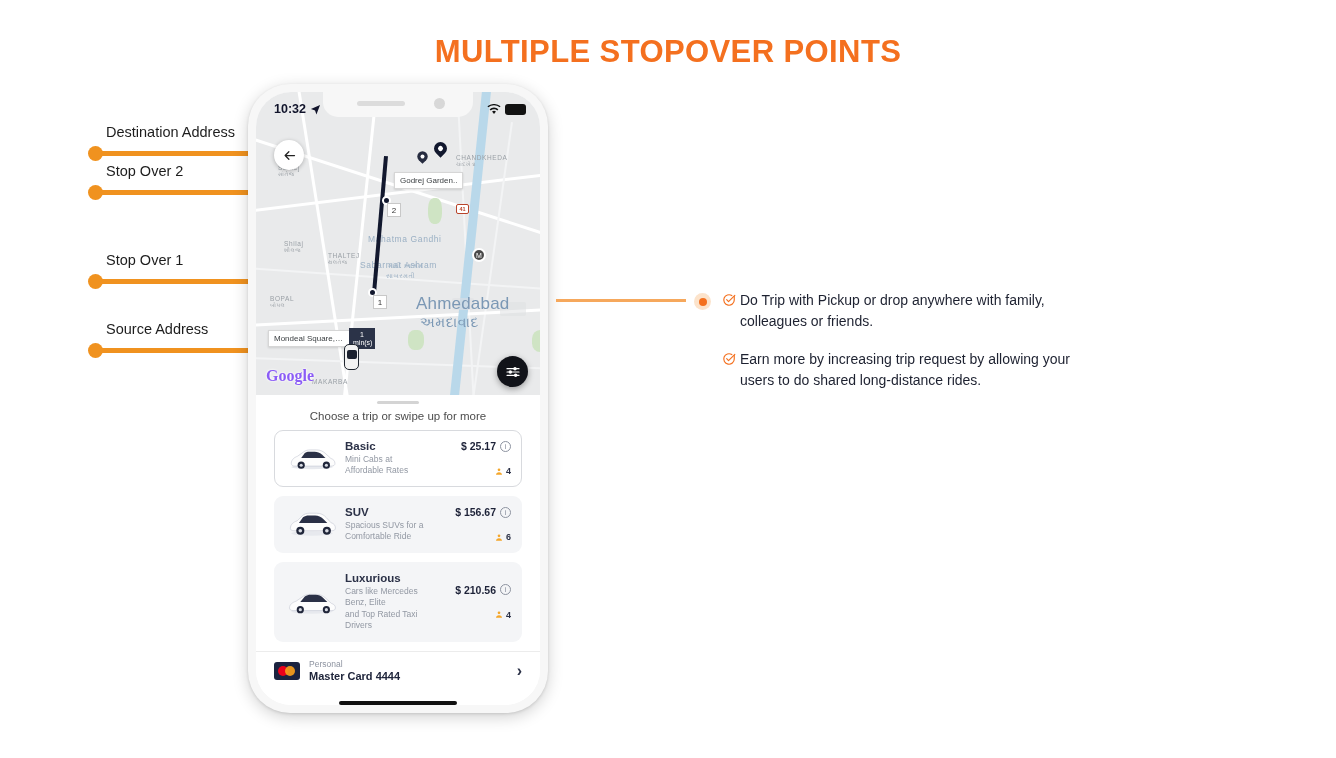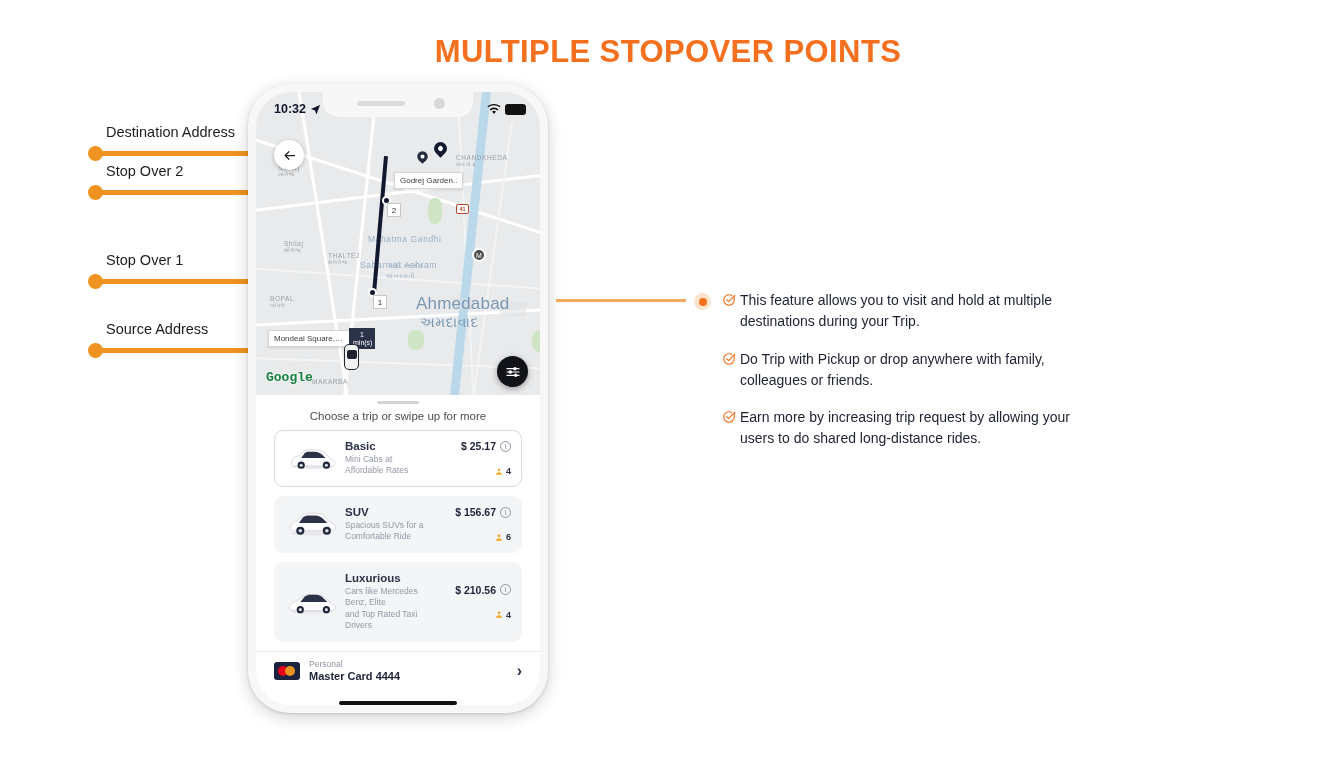--- a/index.html
+++ b/index.html
@@ -159,24 +159,24 @@
     position: absolute; width: 15px; height: 26px;
     background: #f2f2f2; border: 1.5px solid #20262f;
     border-radius: 5px;
   }
   .car-top::before {
     content:''; position:absolute; left:1.5px; top:5px; right:1.5px; height:9px;
     background:#1c2230; border-radius:2px;
   }
   .google-logo {
     position: absolute; left: 10px; bottom: 10px;
-    font-size: 13px; font-weight: bold;
-    color: #15803d;
+    font-size: 16px; font-weight: bold;
+    color: #8b5cf6;
     text-shadow: 0 0 2px #fff, 0 0 3px #fff;
-    font-family: Liberation Mono, monospace;
+    font-family: Liberation Serif, serif;
   }
   .back-btn {
     position: absolute; left: 18px; top: 48px;
     width: 30px; height: 30px; border-radius: 50%;
     background: #fff; box-shadow: 0 1px 4px rgba(0,0,0,.25);
     display: flex; align-items: center; justify-content: center;
     z-index: 20;
   }
   .fab-filter {
     position: absolute; right: 12px; bottom: 8px;
@@ -550,27 +550,20 @@
   <div class="conn-dot">
       <i></i>
     </div>
 
   <div class="bullets" id="bullets-root">
       <div class="bullet">
         <div class="b-icon"><svg width="14" height="14" viewBox="0 0 24 24">
             <path d="M21 5.5V12a9 9 0 1 1-4.2-7.6" fill="none" stroke="#F4701F" stroke-width="2" stroke-linecap="round"></path>
             <path d="M8 11.5l3.2 3.2L22 4" fill="none" stroke="#F4701F" stroke-width="2" stroke-linecap="round" stroke-linejoin="round"></path>
           </svg></div>
-        <div class="b-text">This feature allows you to visit and hold at multiple destinations during your Trip.</div>
-      </div>
-      <div class="bullet">
-        <div class="b-icon"><svg width="14" height="14" viewBox="0 0 24 24">
-            <path d="M21 5.5V12a9 9 0 1 1-4.2-7.6" fill="none" stroke="#F4701F" stroke-width="2" stroke-linecap="round"></path>
-            <path d="M8 11.5l3.2 3.2L22 4" fill="none" stroke="#F4701F" stroke-width="2" stroke-linecap="round" stroke-linejoin="round"></path>
-          </svg></div>
         <div class="b-text">Do Trip with Pickup or drop anywhere with family, colleagues or friends.</div>
       </div>
       <div class="bullet">
         <div class="b-icon"><svg width="14" height="14" viewBox="0 0 24 24">
             <path d="M21 5.5V12a9 9 0 1 1-4.2-7.6" fill="none" stroke="#F4701F" stroke-width="2" stroke-linecap="round"></path>
             <path d="M8 11.5l3.2 3.2L22 4" fill="none" stroke="#F4701F" stroke-width="2" stroke-linecap="round" stroke-linejoin="round"></path>
           </svg></div>
         <div class="b-text">Earn more by increasing trip request by allowing your users to do shared long-distance rides.</div>
       </div>
     </div>

